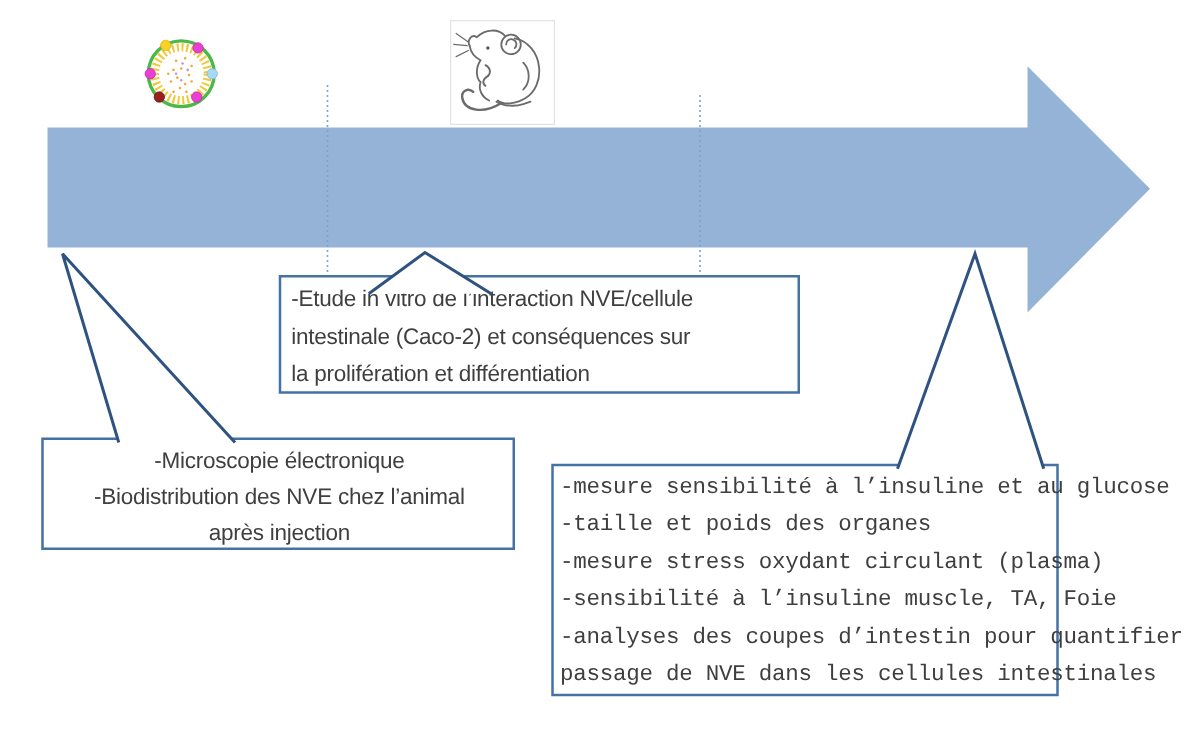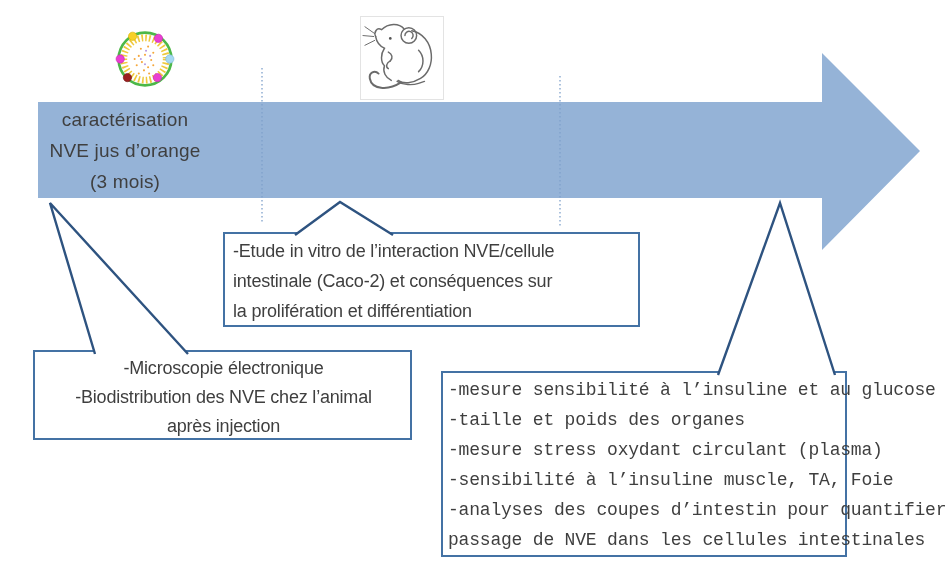--- a/index.html
+++ b/index.html
@@ -15,21 +15,21 @@
   }
   .phase.p1{left:15px;top:104px;width:220px;}
   .phase.p2{left:283px;top:119px;width:240px;}
   .phase.p3{left:520px;top:104px;width:345px;}
   .box{
     position:absolute;z-index:3;background:#ffffff;border:2px solid #4472A4;
     white-space:pre;font-size:18px;line-height:30px;letter-spacing:-.2px;color:#3F3F3F;
     box-sizing:border-box;
   }
   .box.b-left{left:33px;top:350px;width:379px;height:90px;padding:2px 6px 0 8px;line-height:29px;text-align:center;}
-  .box.b-mid{left:223px;top:232px;width:417px;height:95px;padding:2px 6px 0 8px;}
+  .box.b-mid{left:223px;top:220px;width:417px;height:95px;padding:2px 6px 0 8px;}
   .box.b-right{left:441px;top:371px;width:406px;height:186px;padding:2px 20px 0 5px;font-family:Liberation Mono, monospace;}
   .icon-img{position:absolute;z-index:2;}
   .vesicle{left:114px;top:28px;width:62px;height:62px;}
   .mouse{left:360px;top:16px;width:82px;height:82px;background:#fff;border:1px solid #e3e3e3;}
 </style>
 </head>
 <body>
 
 <div class="stage">
 
@@ -90,23 +90,20 @@
         <g stroke-width="1">
           <path d="M13,17 L3,10"></path>
             <path d="M12,20 L1,19"></path>
             <path d="M13,24 L3,29"></path>
         </g>
       </g>
       <circle cx="29" cy="22" r="1.4" fill="#555"></circle>
     </svg>
   </div>
 
-  <div class="phase p1">caractérisation
-NVE jus d’orange
-(3 mois)</div>
 
   <div class="box b-left">-Microscopie électronique
 -Biodistribution des NVE chez l’animal
 après injection</div>
   <div class="box b-mid">-Etude in vitro de l’interaction NVE/cellule
 intestinale (Caco-2) et conséquences sur
 la prolifération et différentiation</div>
   <div class="box b-right">-mesure sensibilité à l’insuline et au glucose
 -taille et poids des organes
 -mesure stress oxydant circulant (plasma)

